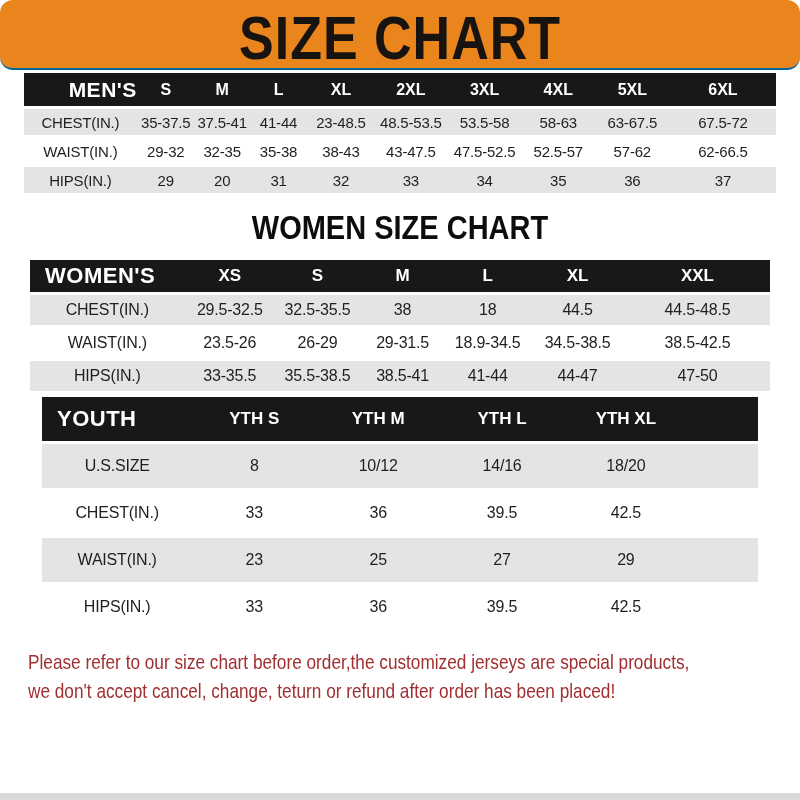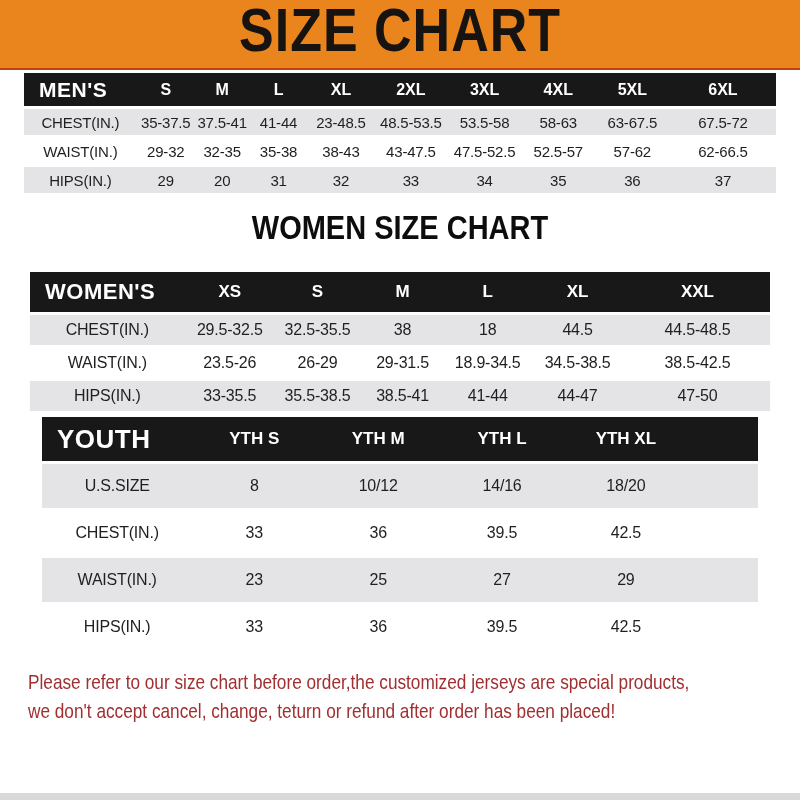--- a/index.html
+++ b/index.html
@@ -4,39 +4,40 @@
 <style>
   html,body{margin:0;padding:0;}
   body{
     width:800px;height:800px;position:relative;overflow:hidden;
     background:#ffffff;
     font-family:"Liberation Sans", sans-serif;
   }
   
   .banner{
     height:68px;background:var(--c-banner,#ea851e);
-    display:flex;align-items:flex-start;justify-content:center;
-    border-bottom:2px solid #c2410c;
+    display:flex;align-items:flex-end;justify-content:center;
+    border-bottom:2px solid #0369a1;
+    border-radius:13px;
   }
   .banner .title{
     display:inline-block;margin:0;
     font-size:52px;font-weight:bold;color:#171310;
     letter-spacing:1px;transform:scaleY(1.18);
     font-stretch:condensed;
   }
   
   .section-heading{
     text-align:center;margin:0;color:#0d0d0d;
   }
   .section-heading .cond{
     display:inline-block;font-size:29px;font-weight:bold;
     letter-spacing:0px;transform:scaleY(1.15);font-stretch:condensed;
   }
   .h-man{margin-top:14px;margin-bottom:16px;}
-  .h-women{margin-top:16px;margin-bottom:24px;}
+  .h-women{margin-top:16px;margin-bottom:12px;}
   .h-youth{margin-top:28px;margin-bottom:12px;}
   
   table{
     border-collapse:separate;border-spacing:0 3px;
     table-layout:fixed;margin:0 auto;
   }
   thead th{
     background:var(--c-bar,#181818);color:#ffffff;
     font-weight:600;text-align:center;padding:0;
     white-space:nowrap;overflow:hidden;
@@ -46,31 +47,31 @@
   }
   tbody th,tbody td{
     text-align:center;font-weight:normal;color:#1f1f1f;padding:0;
     white-space:nowrap;overflow:hidden;letter-spacing:-0.2px;
   }
   tbody tr:nth-child(odd){background:var(--c-rowgray,#e4e4e6);}
   tbody tr:nth-child(even){background:#ffffff;}
   
   .t-men{width:94%;}
   .t-men thead th{height:33px;font-size:16px;}
-  .t-men thead th.lbl{font-size:21px;}
+  .t-men thead th.lbl{font-size:21px;text-align:right;}
   .t-men tbody th,.t-men tbody td{height:26px;font-size:15px;}
   
   .t-women{width:92.5%;}
-  .t-women thead th{height:40px;font-size:17px;}
+  .t-women thead th{height:32px;font-size:17px;}
   .t-women thead th.lbl{font-size:22px;}
   .t-women tbody th,.t-women tbody td{height:30px;font-size:16px;}
   
   .t-youth{width:89.5%;}
   .t-youth thead th{height:44px;font-size:17px;}
-  .t-youth thead th.lbl{font-size:26px;}
+  .t-youth thead th.lbl{font-size:22px;}
   .t-youth tbody th,.t-youth tbody td{height:44px;font-size:16px;text-align:center;}
   
   .disclaimer{margin-top:15px;padding-left:28px;}
   .disclaimer p{
     margin:0;color:var(--c-red,#a12f31);
     font-size:21px;line-height:29px;font-weight:normal;
     white-space:nowrap;transform:scaleX(0.82);transform-origin:left center;
   }
   
   .bottom-strip{

